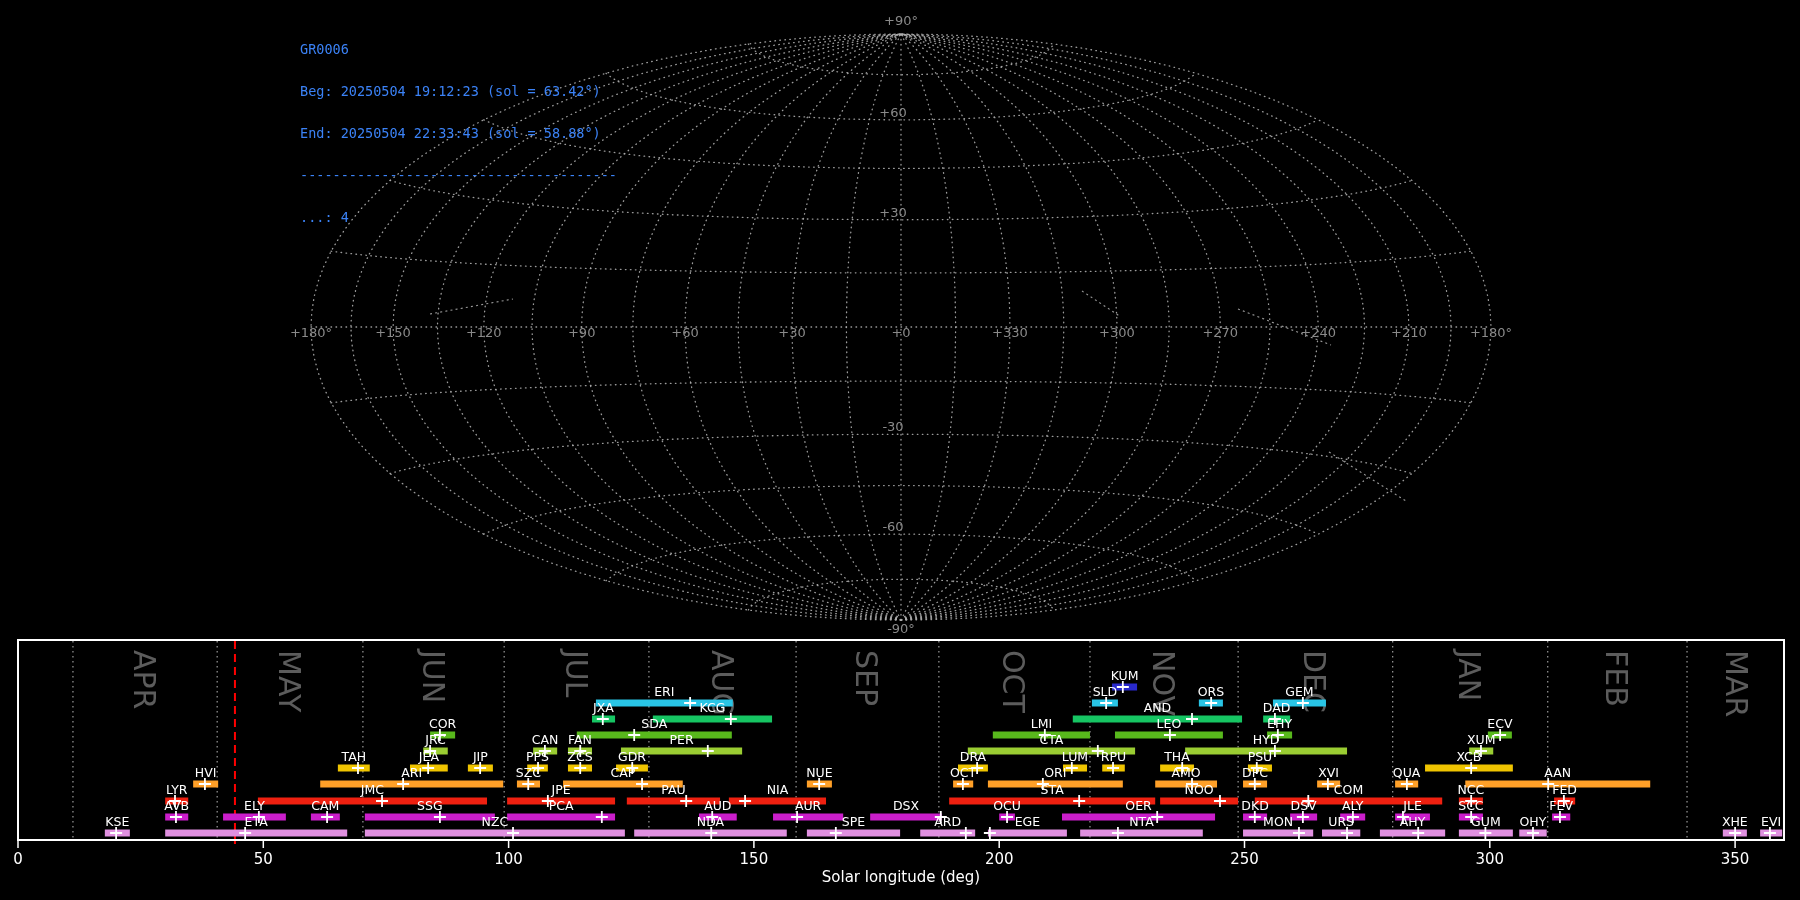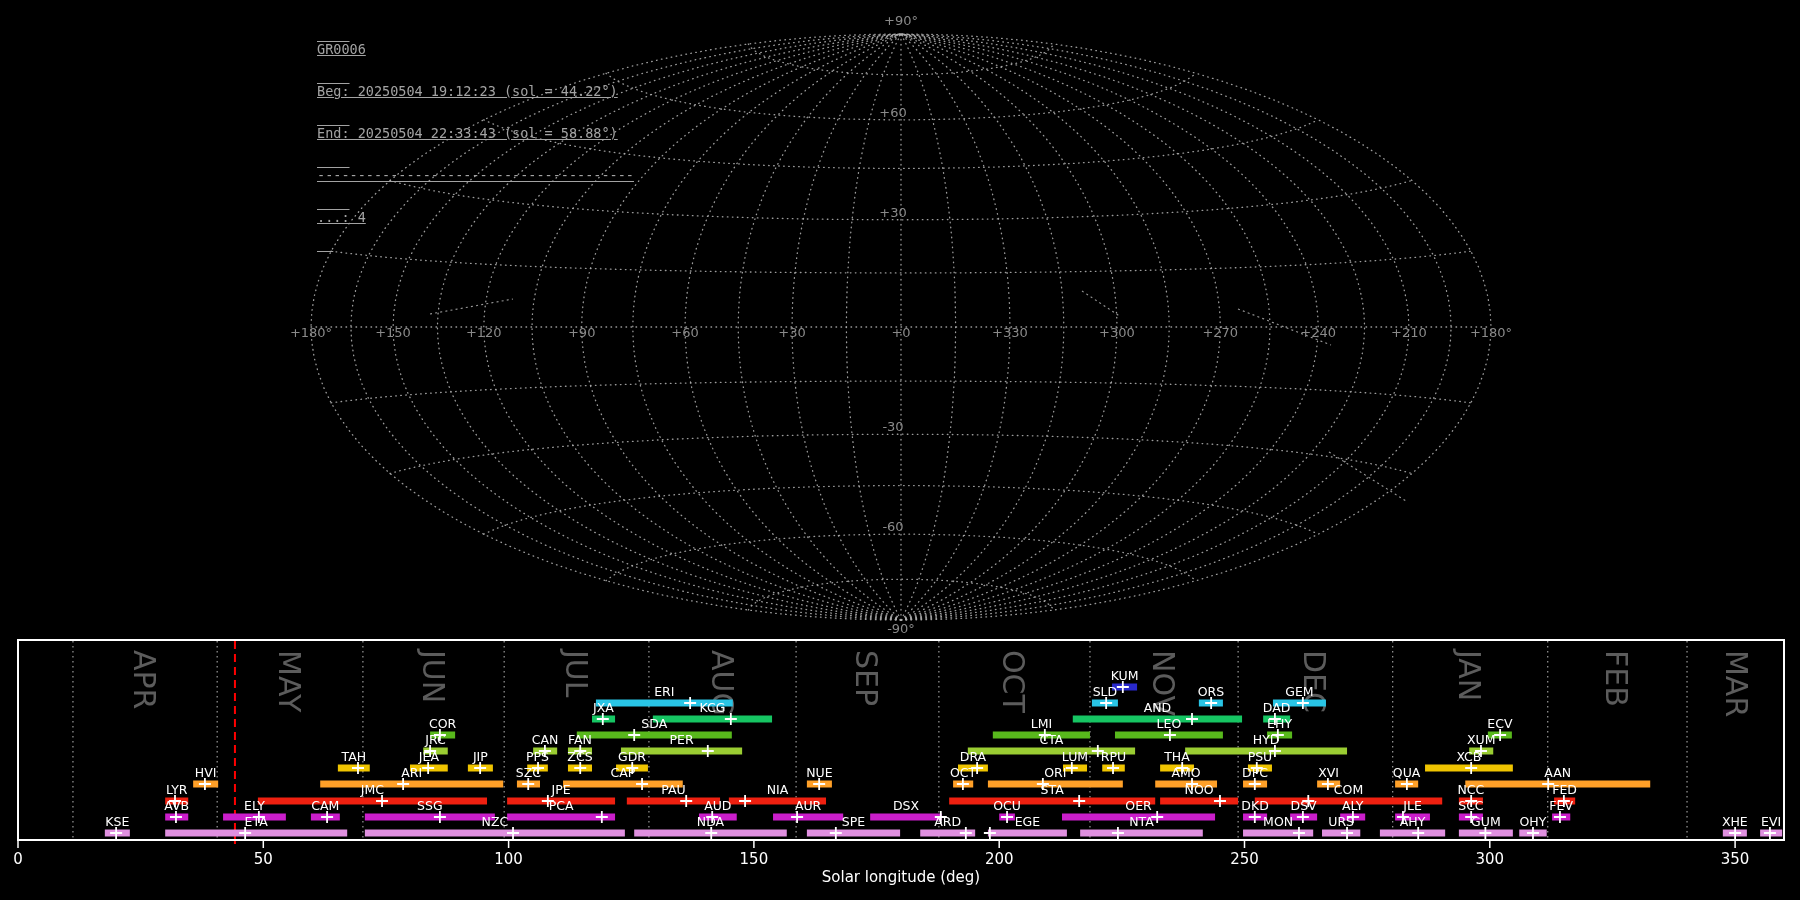--- a/index.html
+++ b/index.html
@@ -1,20 +1,20 @@
 <!DOCTYPE html>
 <html><head>
 <meta charset="utf-8">
 <style>
   html,body{margin:0;padding:0;background:#000;}
   .stage{position:relative;width:1800px;height:900px;background:#000;overflow:hidden;
          font-family:"DejaVu Sans",sans-serif;}
-  .info{position:absolute;left:317px;top:14px;color:#a3a3a3;
+  .info{position:absolute;left:300px;top:14px;color:#3b82f6;
         font-family:"DejaVu Sans Mono",monospace;font-size:13.5px;line-height:14px;
-        white-space:pre;text-decoration:underline;}
+        white-space:pre;}
   svg{position:absolute;left:0;top:0;}
   text{font-family:"DejaVu Sans",sans-serif;}
 </style>
 </head>
 <body>
 
 <div class="stage">
   <svg id="plot-svg" width="1800" height="900" viewBox="0 0 1800 900">
       <path d="M901.0 620.0L870.1 619.6L839.3 618.4L808.7 616.4L778.3 613.6L748.3 610.0L718.7 605.7L689.6 600.5L661.0 594.7L633.1 588.1L606.0 580.7L579.7 572.7L554.2 564.0L529.7 554.7L506.2 544.7L483.8 534.2L462.5 523.1L442.5 511.4L423.7 499.2L406.2 486.6L390.0 473.5L375.3 460.0L362.0 446.2L350.2 432.0L339.9 417.5L331.1 402.8L323.9 387.9L318.3 372.8L314.2 357.6L311.8 342.3L311.0 327.0L311.8 311.7L314.2 296.4L318.3 281.2L323.9 266.1L331.1 251.2L339.9 236.5L350.2 222.0L362.0 207.8L375.3 194.0L390.0 180.5L406.2 167.4L423.7 154.8L442.5 142.6L462.5 130.9L483.8 119.8L506.2 109.3L529.7 99.3L554.2 90.0L579.7 81.3L606.0 73.3L633.1 65.9L661.0 59.3L689.6 53.5L718.7 48.3L748.3 44.0L778.3 40.4L808.7 37.6L839.3 35.6L870.1 34.4L901.0 34.0" fill="none" stroke="#adadad" stroke-width="1.3" stroke-dasharray="0.6 4.4" stroke-linecap="round" opacity="0.9"></path>
       <path d="M901.0 620.0L870.5 618.6L840.3 616.4L810.4 613.5L781.0 609.8L752.1 605.4L723.8 600.2L696.1 594.4L669.2 587.8L643.0 580.7L617.6 572.8L593.2 564.4L569.6 555.4L547.1 545.9L525.6 535.8L505.2 525.2L486.0 514.2L467.8 502.7L450.9 490.8L435.2 478.5L420.8 465.9L407.7 452.9L395.9 439.6L385.4 426.1L376.3 412.4L368.5 398.5L362.2 384.4L357.2 370.1L353.7 355.8L351.6 341.4L350.9 327.0L351.6 312.6L353.7 298.2L357.2 283.9L362.2 269.6L368.5 255.5L376.3 241.6L385.4 227.9L395.9 214.4L407.7 201.1L420.8 188.1L435.2 175.5L450.9 163.2L467.8 151.3L486.0 139.8L505.2 128.8L525.6 118.2L547.1 108.1L569.6 98.6L593.2 89.6L617.6 81.2L643.0 73.3L669.2 66.2L696.1 59.6L723.8 53.8L752.1 48.6L781.0 44.2L810.4 40.5L840.3 37.6L870.5 35.4L901.0 34.0" fill="none" stroke="#adadad" stroke-width="1.3" stroke-dasharray="0.6 4.4" stroke-linecap="round" opacity="0.9"></path>
@@ -375,18 +375,18 @@
       <path d="M 1526.9728 833 H 1538.9728 M 1532.9728 827 V 839" stroke="#fff" stroke-width="1.8" fill="none"></path>
       <rect x="1722.8349999999998" y="829.5" width="24.039399999999887" height="7" fill="#e090e0"></rect>
       <text x="1734.8546999999999" y="826" fill="#fff" font-size="12.5" text-anchor="middle">XHE</text>
       <path d="M 1729.1 833 H 1741.1 M 1735.1 827 V 839" stroke="#fff" stroke-width="1.8" fill="none"></path>
       <rect x="1760.1206" y="829.5" width="22.076999999999998" height="7" fill="#e090e0"></rect>
       <text x="1771.1590999999999" y="826" fill="#fff" font-size="12.5" text-anchor="middle">EVI</text>
       <path d="M 1763.9326 833 H 1775.9326 M 1769.9326 827 V 839" stroke="#fff" stroke-width="1.8" fill="none"></path>
     </svg>
   <div class="info">
     <div>GR0006</div>
-    <div>Beg: 20250504 19:12:23 (sol = 44.22°)</div>
+    <div>Beg: 20250504 19:12:23 (sol = 63.42°)</div>
     <div>End: 20250504 22:33:43 (sol = 58.88°)</div>
     <div>---------------------------------------</div>
     <div>...: 4</div>
   </div>
 </div>
 
 </body></html>

